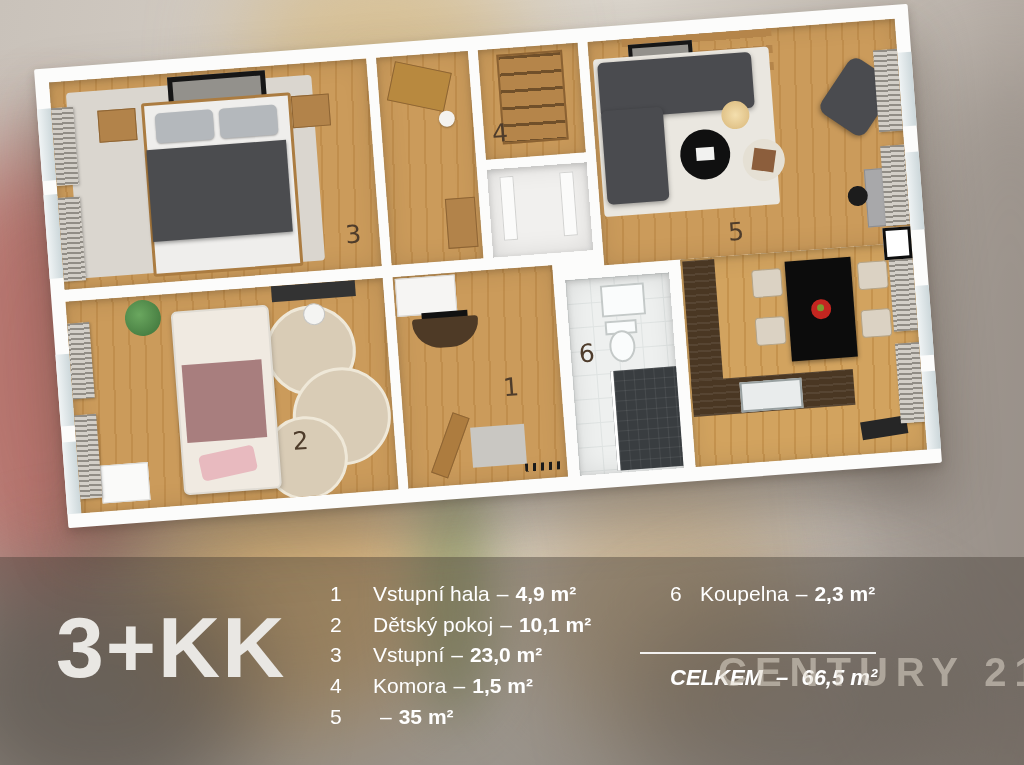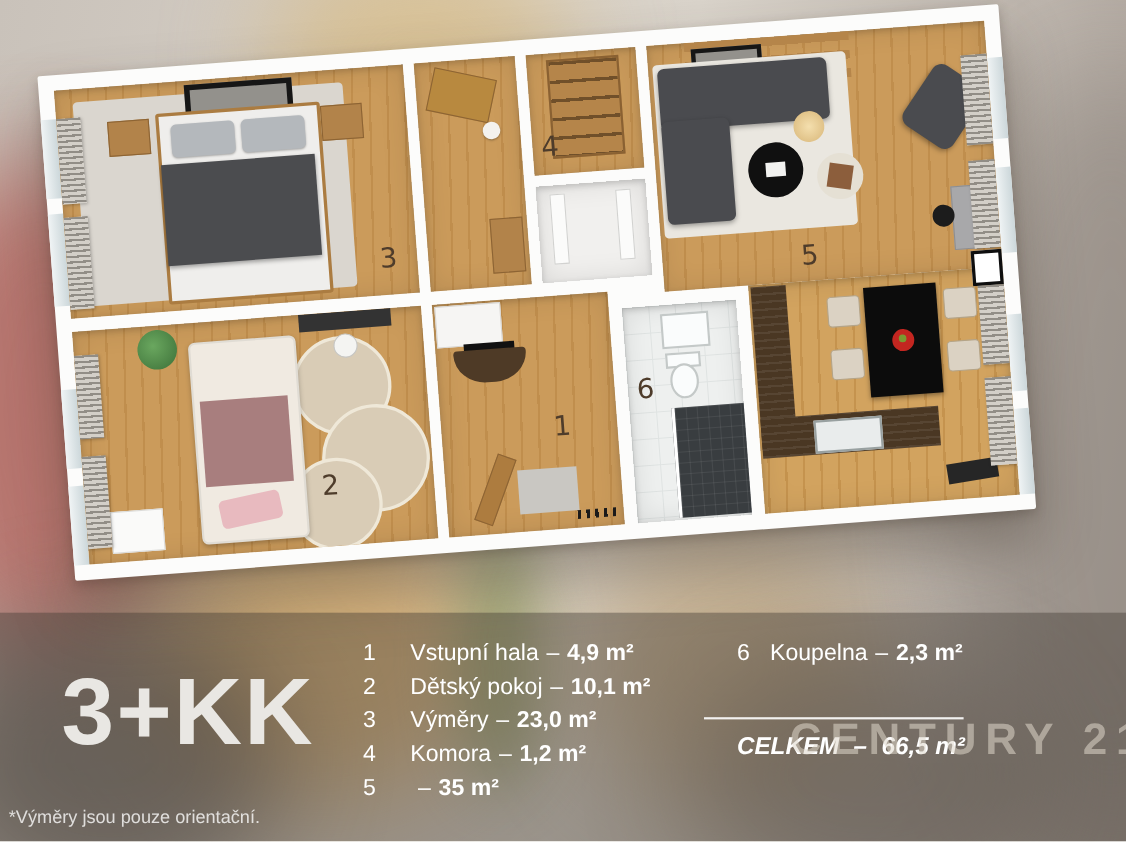--- a/index.html
+++ b/index.html
@@ -190,46 +190,45 @@
       <div class="blind" style="left:0;top:22px;width:22px;height:76px"></div>
       <div class="blind" style="left:0;top:114px;width:22px;height:84px"></div>
       <span class="rnum" style="left:216px;top:142px">2</span>
     </div>
 
     <div class="furn" style="left:834px;top:222px;width:22px;height:26px;background:#fff;border:3px solid #0e0e0e"></div>
   </div>
 
   <div id="info">
     <div id="unit-type">3+KK</div>
-    <div id="footnote">*Výměry jsou pouze orientační.</div>
 
     <div id="legend">
       <div class="lrow">
         <span class="lnum">1</span>
         <span class="lname">Vstupní hala</span>
         <span class="dash">–</span>
         <span class="larea">4,9 m²</span>
       </div>
       <div class="lrow">
         <span class="lnum">2</span>
         <span class="lname">Dětský pokoj</span>
         <span class="dash">–</span>
         <span class="larea">10,1 m²</span>
       </div>
       <div class="lrow">
         <span class="lnum">3</span>
-        <span class="lname">Výměry</span>
+        <span class="lname">Vstupní</span>
         <span class="dash">–</span>
         <span class="larea">23,0 m²</span>
       </div>
       <div class="lrow">
         <span class="lnum">4</span>
         <span class="lname">Komora</span>
         <span class="dash">–</span>
-        <span class="larea">1,2 m²</span>
+        <span class="larea">1,5 m²</span>
       </div>
       <div class="lrow">
         <span class="lnum">5</span>
         <span class="dash">–</span>
         <span class="larea">35 m²</span>
       </div>
     </div>
 
     <div id="right-col">
       <div class="lrow">

